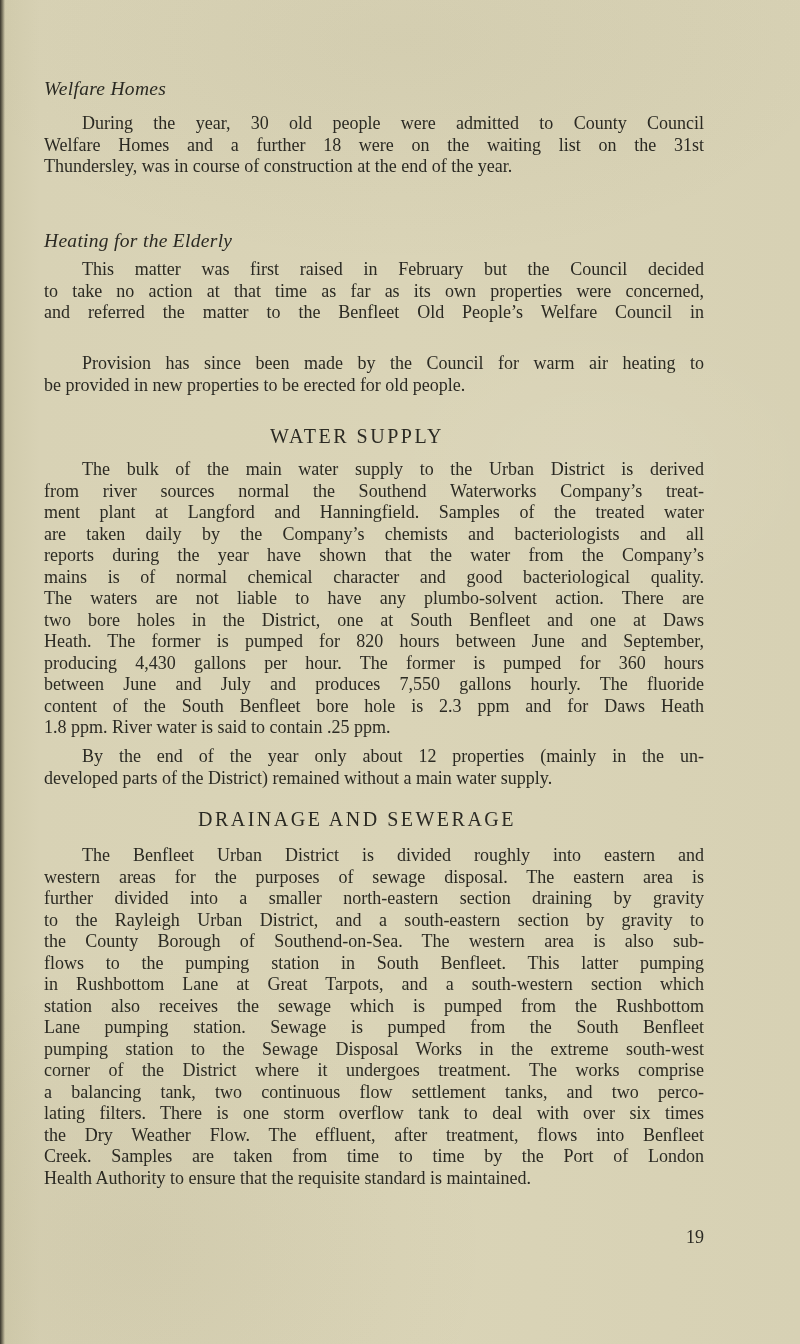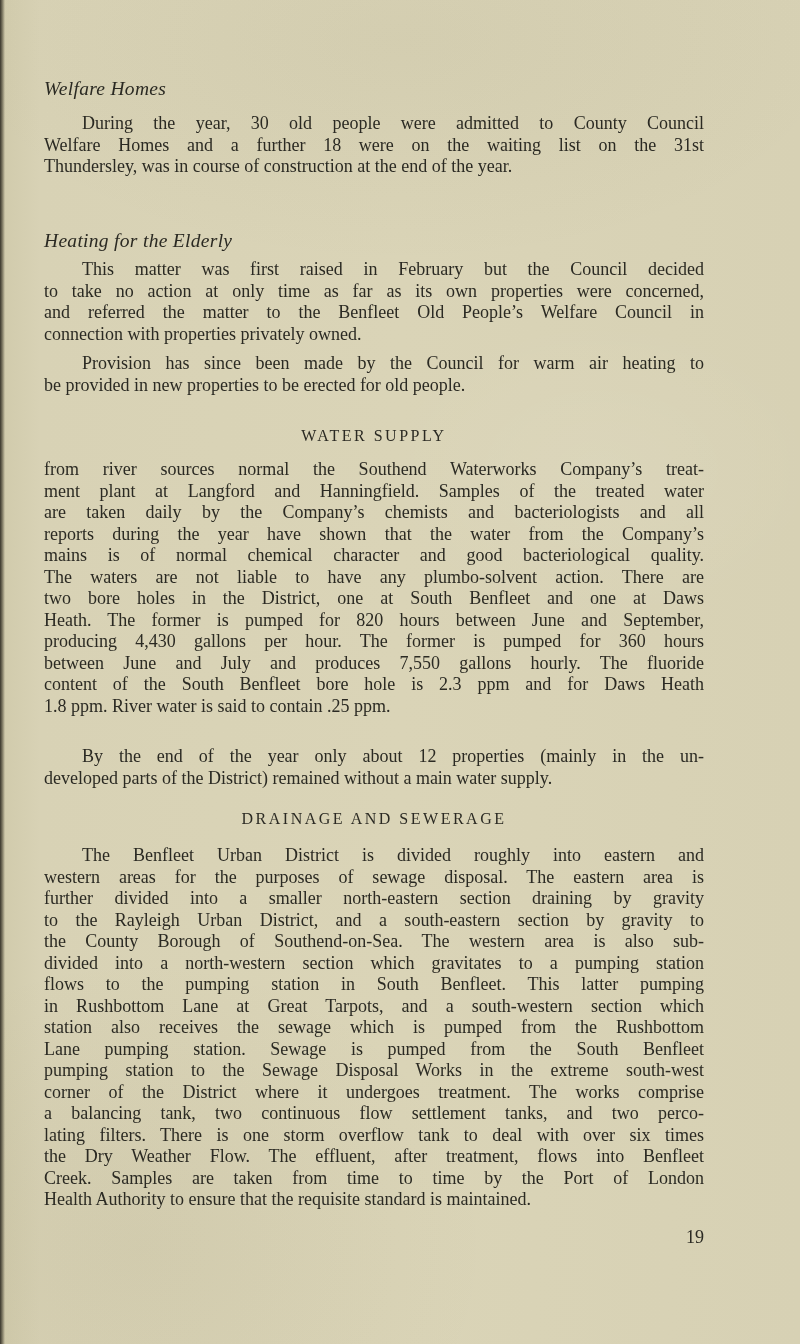--- a/index.html
+++ b/index.html
@@ -20,22 +20,22 @@
   .edge-left {
     position: absolute; left: 0; top: 0; bottom: 0; width: 5px;
     background: linear-gradient(90deg, #38352b 0%, #7a7560 45%, rgba(120,114,90,0) 100%);
   }
   .h-italic {
     position: absolute; left: 44px; width: 660px;
     font-style: italic; font-size: 19.5px; line-height: 22px;
     letter-spacing: 0.3px;
   }
   .h-caps {
-    position: absolute; left: 44px; width: 660px;
-    text-align: center; font-size: 16px; line-height: 22px;
+    position: absolute; left: 27px; width: 660px;
+    text-align: center; font-size: 20px; line-height: 22px;
     letter-spacing: 2.5px;
   }
   .para {
     position: absolute; left: 44px; width: 660px;
     font-size: 18px; line-height: 21.5px;
   }
   .ln { text-align: justify; text-align-last: justify; }
   .ln.first { padding-left: 38px; }
   .ln.last { text-align: justify; text-align-last: left; }
   .pageno {
@@ -54,33 +54,33 @@
   <div class="para" style="top:113px">
     <div class="ln first">During the year, 30 old people were admitted to County Council</div>
     <div class="ln">Welfare Homes and a further 18 were on the waiting list on the 31st</div>
     <div class="ln last">Thundersley, was in course of construction at the end of the year.</div>
   </div>
 
   <div class="h-italic" style="top:230px">Heating for the Elderly</div>
 
   <div class="para" style="top:259px">
     <div class="ln first">This matter was first raised in February but the Council decided</div>
-    <div class="ln">to take no action at only time as far as its own properties were concerned,</div>
+    <div class="ln">to take no action at that time as far as its own properties were concerned,</div>
     <div class="ln">and referred the matter to the Benfleet Old People’s Welfare Council in</div>
-    <div class="ln last">connection with properties privately owned.</div>
   </div>
 
   <div class="para" style="top:353px">
     <div class="ln first">Provision has since been made by the Council for warm air heating to</div>
     <div class="ln last">be provided in new properties to be erected for old people.</div>
   </div>
 
   <div class="h-caps" style="top:425px">WATER SUPPLY</div>
 
   <div class="para" style="top:459px">
+    <div class="ln first">The bulk of the main water supply to the Urban District is derived</div>
     <div class="ln">from river sources normal the Southend Waterworks Company’s treat-</div>
     <div class="ln">ment plant at Langford and Hanningfield. Samples of the treated water</div>
     <div class="ln">are taken daily by the Company’s chemists and bacteriologists and all</div>
     <div class="ln">reports during the year have shown that the water from the Company’s</div>
     <div class="ln">mains is of normal chemical character and good bacteriological quality.</div>
     <div class="ln">The waters are not liable to have any plumbo-solvent action. There are</div>
     <div class="ln">two bore holes in the District, one at South Benfleet and one at Daws</div>
     <div class="ln">Heath. The former is pumped for 820 hours between June and September,</div>
     <div class="ln">producing 4,430 gallons per hour. The former is pumped for 360 hours</div>
     <div class="ln">between June and July and produces 7,550 gallons hourly. The fluoride</div>
@@ -94,21 +94,20 @@
   </div>
 
   <div class="h-caps" style="top:808px">DRAINAGE AND SEWERAGE</div>
 
   <div class="para" style="top:845px">
     <div class="ln first">The Benfleet Urban District is divided roughly into eastern and</div>
     <div class="ln">western areas for the purposes of sewage disposal. The eastern area is</div>
     <div class="ln">further divided into a smaller north-eastern section draining by gravity</div>
     <div class="ln">to the Rayleigh Urban District, and a south-eastern section by gravity to</div>
     <div class="ln">the County Borough of Southend-on-Sea. The western area is also sub-</div>
-    <div class="ln">divided into a north-western section which gravitates to a pumping station</div>
     <div class="ln">flows to the pumping station in South Benfleet. This latter pumping</div>
     <div class="ln">in Rushbottom Lane at Great Tarpots, and a south-western section which</div>
     <div class="ln">station also receives the sewage which is pumped from the Rushbottom</div>
     <div class="ln">Lane pumping station. Sewage is pumped from the South Benfleet</div>
     <div class="ln">pumping station to the Sewage Disposal Works in the extreme south-west</div>
     <div class="ln">corner of the District where it undergoes treatment. The works comprise</div>
     <div class="ln">a balancing tank, two continuous flow settlement tanks, and two perco-</div>
     <div class="ln">lating filters. There is one storm overflow tank to deal with over six times</div>
     <div class="ln">the Dry Weather Flow. The effluent, after treatment, flows into Benfleet</div>
     <div class="ln">Creek. Samples are taken from time to time by the Port of London</div>

